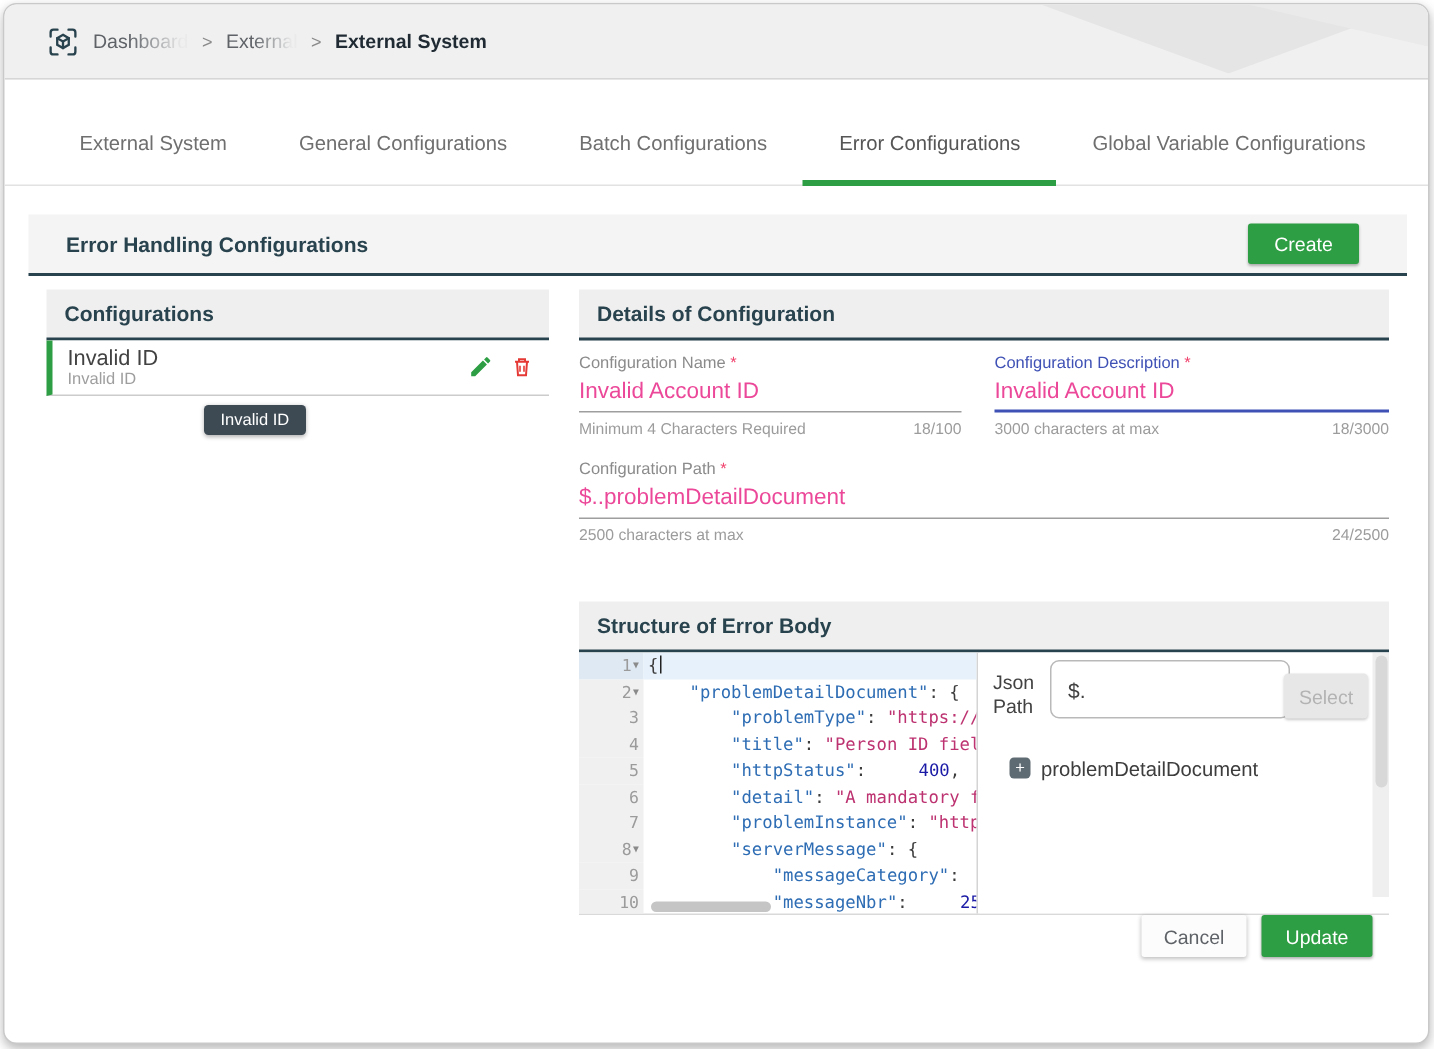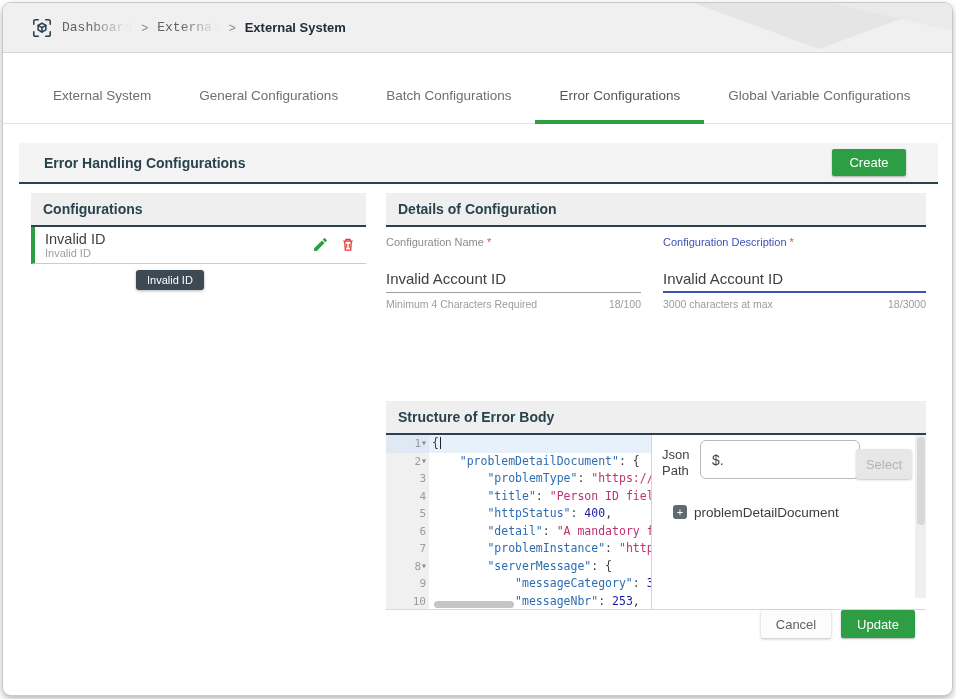--- a/index.html
+++ b/index.html
@@ -12,21 +12,21 @@
   .topbar { position:absolute; top:0; left:0; right:0; height:50px; background:#f0f0f0;
             border-bottom:1px solid #d6d6d6; display:flex; align-items:center; padding-left:28px; }
   .deco1 { position:absolute; top:0; right:8px; width:250px; height:46px; background:#e5e5e5;
            clip-path:polygon(0 0,100% 0,50% 100%); }
   .deco2 { position:absolute; top:0; right:0; width:120px; height:28px; background:#eaeaea;
            clip-path:polygon(0 0,100% 0,100% 100%); }
   .bc { display:flex; align-items:center; gap:9px; position:relative; z-index:2; }
   .bc svg { display:block; }
   .bc-item { font-size:13px; color:#5f6368; white-space:nowrap; cursor:pointer; }
   .bc-item.faded { -webkit-mask-image:linear-gradient(90deg,#000 38%,rgba(0,0,0,.04) 92%);
-                   mask-image:linear-gradient(90deg,#000 38%,rgba(0,0,0,.04) 92%);font-family:Liberation Mono, monospace; }
+                   mask-image:linear-gradient(90deg,#000 38%,rgba(0,0,0,.04) 92%); }
   .bc-item.current { color:#1f2a33; font-weight:bold; }
   .bc-sep { color:#8a8a8a; font-size:12px; }
 
   
   .tabsrow { position:absolute; top:68px; left:0; right:0; height:53px; border-bottom:1px solid #e2e2e2;
              display:flex; padding-left:26px; }
   .tab { padding:0 24px; line-height:50px; font-size:13.5px; color:#6f6f6f; position:relative;
          white-space:nowrap; cursor:pointer; }
   .tab.active { color:#565656; }
   .tab.active::after { content:""; position:absolute; left:0; right:0; bottom:-1px; height:4px;
@@ -55,21 +55,21 @@
              padding:4px 11px; border-radius:3px; box-shadow:0 1px 3px rgba(0,0,0,.3); z-index:5; }
 
   .right-panel { position:absolute; top:190px; left:383px; width:540px; }
   .fields { padding-top:9px; }
   .frow { display:flex; }
   .fcol1 { width:255px; margin-right:22px; }
   .fcol2 { width:263px; }
   .flabel { font-size:11px; color:#8b8b8b; }
   .flabel .req { color:#f0436d; }
   .ffield input { width:100%; border:none; outline:none; background:transparent; font-size:15px;
-                  color:#404040; font-family:"Liberation Sans",sans-serif; height:24px; margin-top:21px;
+                  color:#ec4899; font-family:"Liberation Sans",sans-serif; height:24px; margin-top:3px;
                   border-bottom:1px solid #9e9e9e; padding-bottom:4px; }
   .ffield.focused .flabel { color:var(--indigo); }
   .ffield.focused input { border-bottom:2px solid var(--indigo); }
   .hintrow { display:flex; justify-content:space-between; font-size:10.5px; color:#9c9c9c; margin-top:5px;gap:37px; }
   .frow.pathrow { margin-top:15px; }
   .fcol-full { width:100%; }
 
   
   .structure-panel { position:absolute; top:398px; left:383px; width:540px; }
   .sbody { position:relative; height:175px; border-bottom:1px solid #d9d9d9; background:#fff; overflow:hidden; }
@@ -77,21 +77,21 @@
             font-family:"DejaVu Sans Mono", monospace; font-size:11.5px; overflow:hidden; cursor:text; }
   .edline { display:flex; height:17.5px; line-height:17.5px; }
   .gut { width:43px; flex:0 0 43px; background:#f0f0f0; color:#9b9b9b; font-size:11px;
          display:flex; justify-content:flex-end; align-items:center; padding-right:3px; gap:1px; }
   .gut .fold { font-size:6.5px; color:#8a8a8a; }
   .codecell { flex:1; white-space:pre; overflow:hidden; padding-left:3px; color:#3c3c3c; }
   .edline.active .codecell { background:#e7f1fb; }
   .edline.active .gut { background:#dfe9f4; }
   .tk-k { color:var(--codekey); }
   .tk-s { color:var(--codestr); }
-  .tk-n { color:var(--codenum); }
+  .tk-n { color:var(--codenum);margin-left:28px; }
   .cursor { display:inline-block; width:1px; height:12px; background:#222; vertical-align:-2px; margin-left:1px; }
   .hscroll { position:absolute; left:46px; bottom:1px; width:218px; height:9px; }
   .hscroll .thumb { position:absolute; left:2px; top:1px; width:80px; height:7px; background:#c5c5c5; border-radius:4px; }
 
   .jsonpane { position:absolute; left:267px; right:11px; top:0; bottom:0; background:#fff; }
   .jp-label { position:absolute; left:9px; top:12px; width:36px; font-size:13px; color:#424242; line-height:16px; }
   .jp-input { position:absolute; left:47px; top:5px; width:160px; height:39px; border:1px solid #b9b9b9;
               border-radius:6px; font-size:14px; color:#424242; padding-left:11px; outline:none;
               font-family:"Liberation Sans",sans-serif; background:#fff; }
   .jp-select { position:absolute; right:3px; top:14px; width:56px; height:30px; background:#e7e7e7;
@@ -196,20 +196,32 @@
           <div class="flabel">
             <span>Configuration Description</span> <span class="req">*</span>
           </div>
           <input value="Invalid Account ID" style="">
           <div class="hintrow">
             <span>3000 characters at max</span>
             <span>18/3000</span>
           </div>
         </div>
       </div>
+      <div class="frow pathrow">
+        <div class="fcol-full ffield">
+          <div class="flabel">
+            <span>Configuration Path</span> <span class="req">*</span>
+          </div>
+          <input value="$..problemDetailDocument" style="">
+          <div class="hintrow">
+            <span>2500 characters at max</span>
+            <span>24/2500</span>
+          </div>
+        </div>
+      </div>
     </div>
   </div>
 
   <div class="structure-panel">
     <div class="panel-h">Structure of Error Body</div>
     <div class="sbody">
       <div class="editor">
         <div>
             <div class="edline active">
               <div class="gut">

